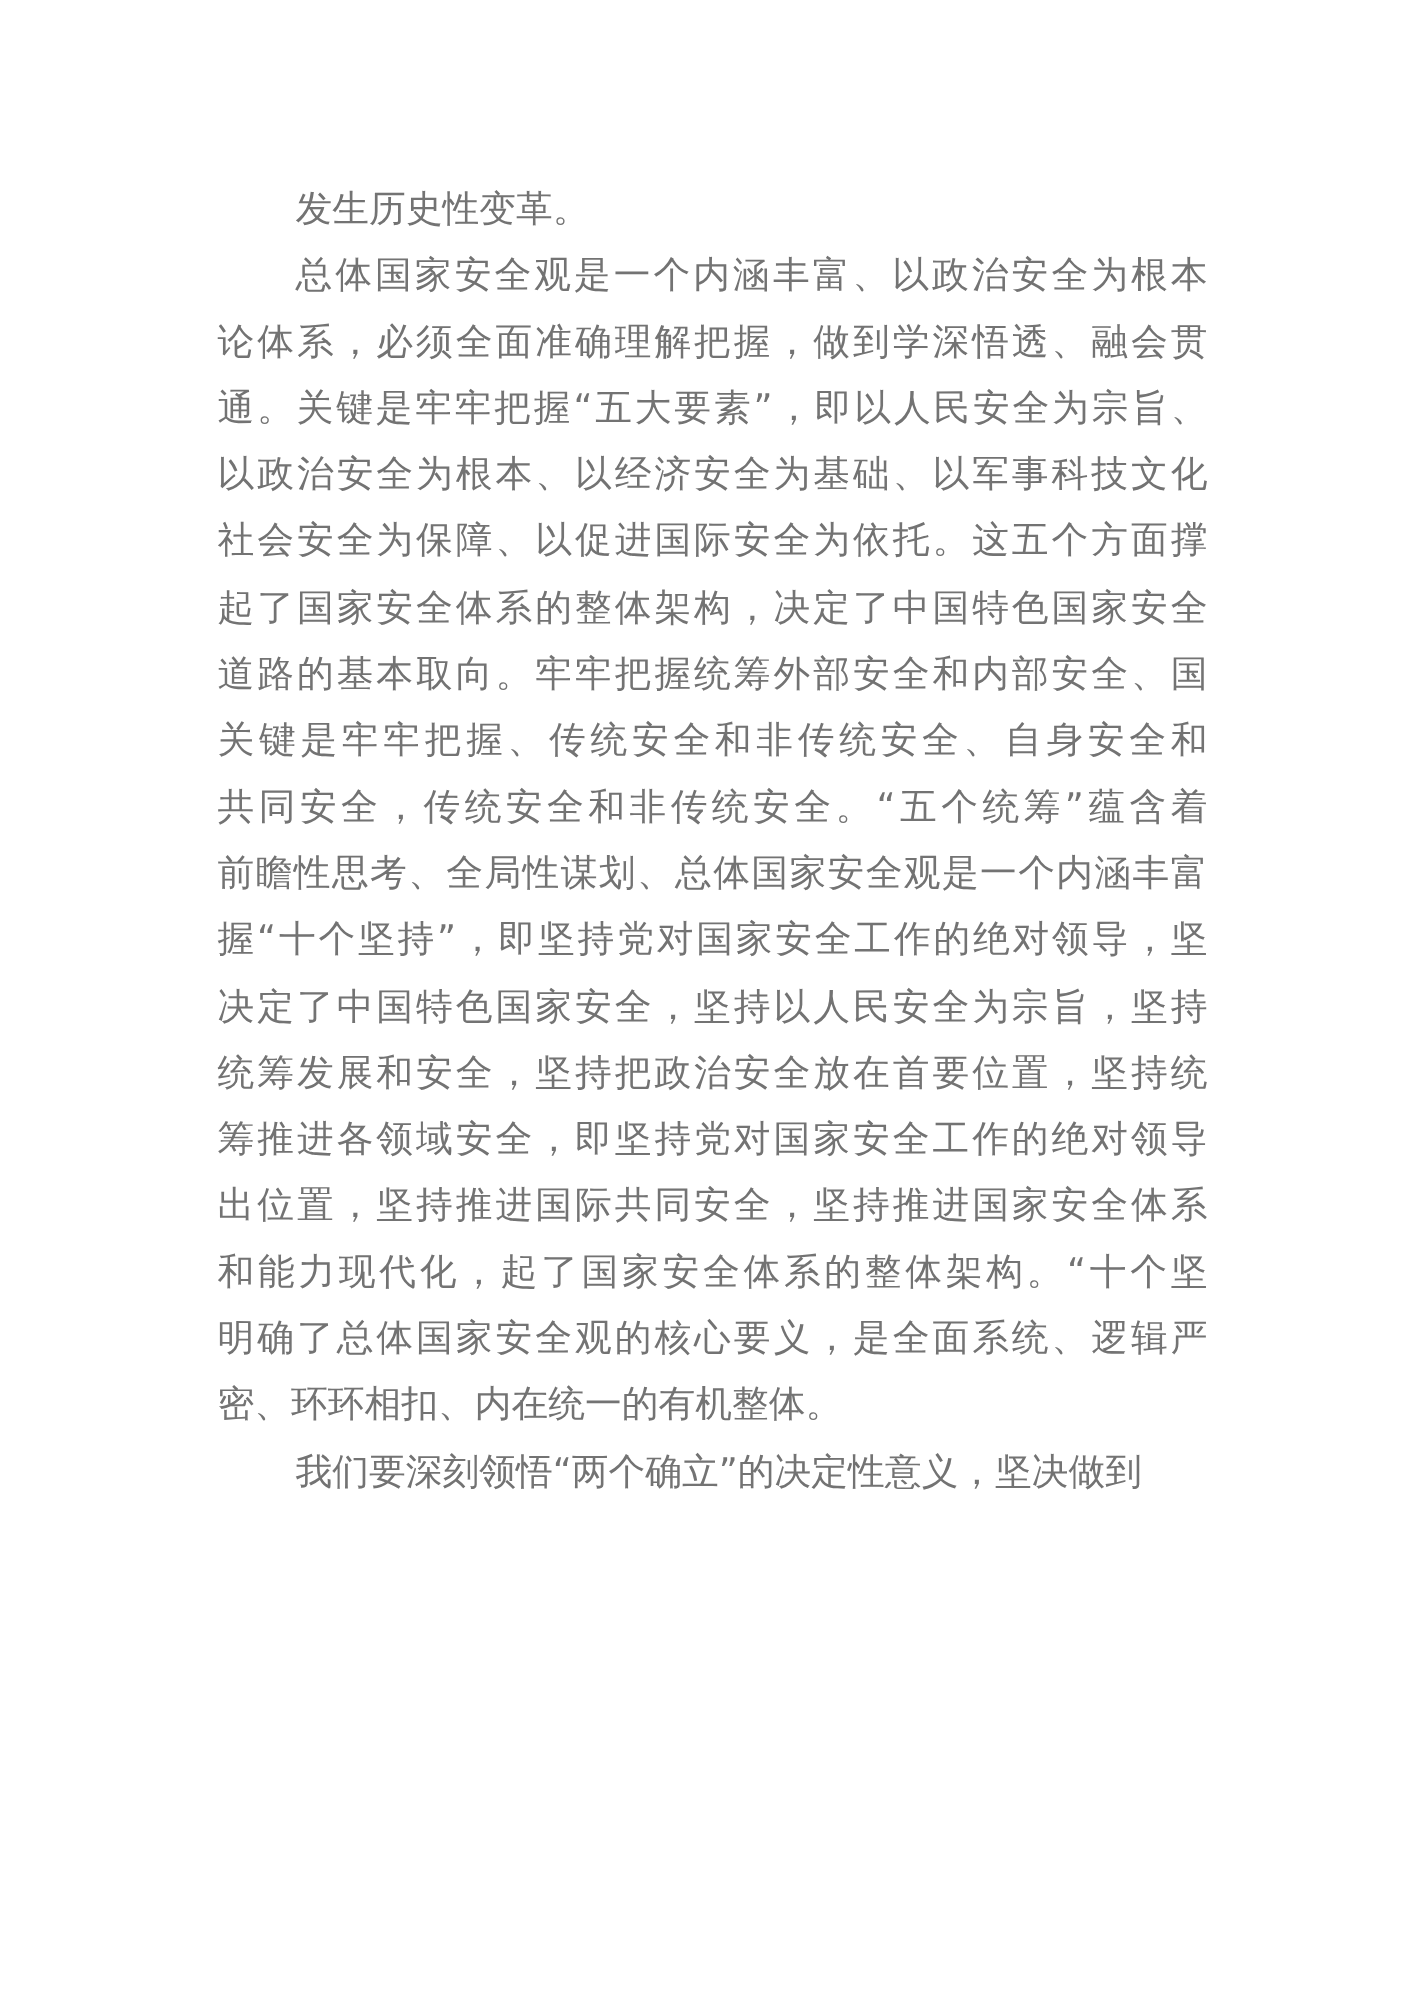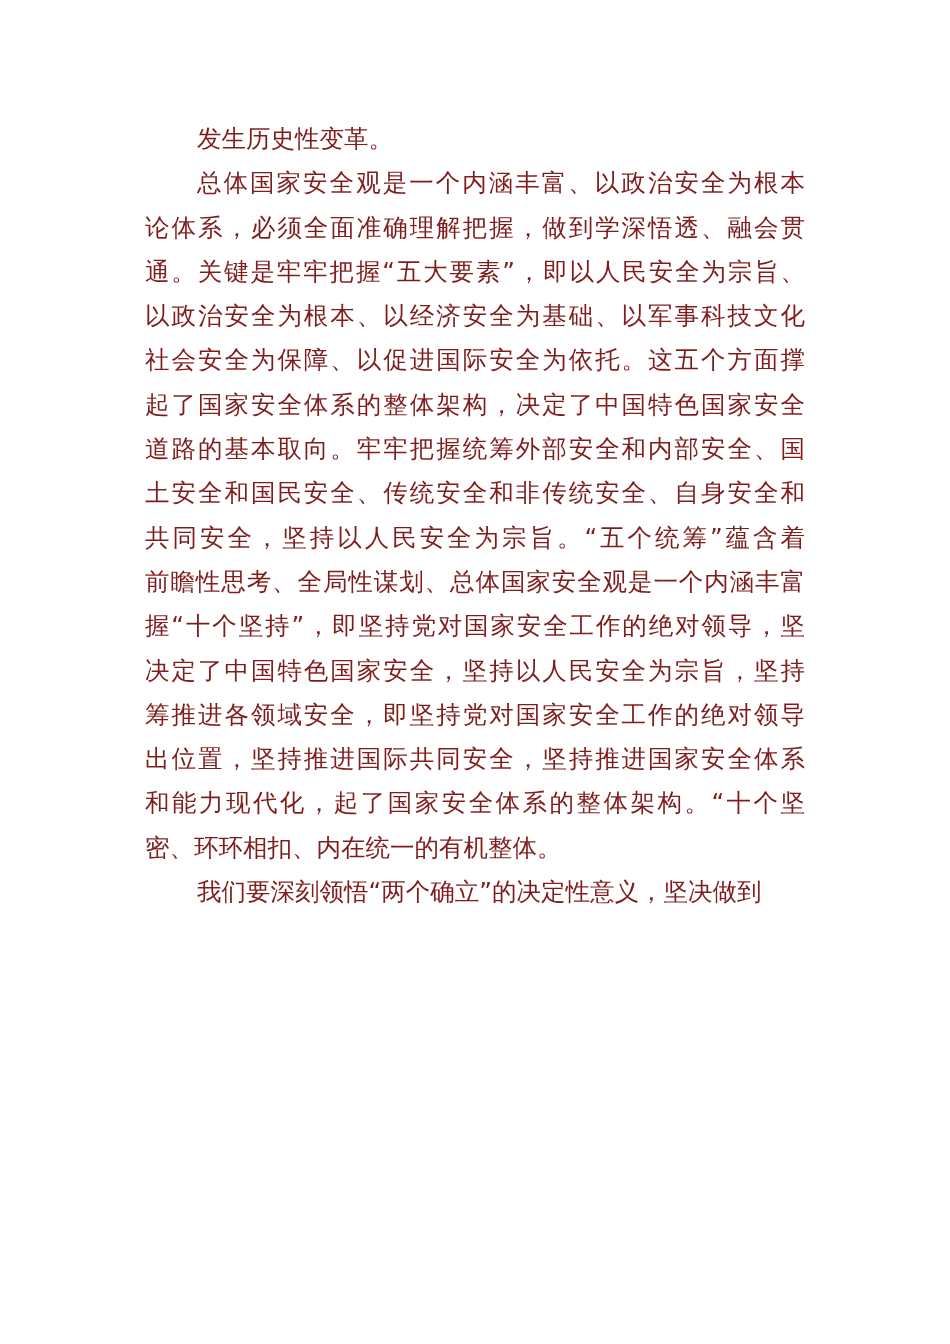--- a/index.html
+++ b/index.html
@@ -11,21 +11,21 @@
       width: 950px;
       height: 1344px;
       position: relative;
       overflow: hidden;
     }
     .page {
       position: absolute;
       left: 145px;
       top: 117px;
       width: 680px;
-      color: #7f1d1d;
+      color: #737373;
       font-family: "DejaVu Sans", "Liberation Sans", sans-serif;
       font-size: 24.5px;
       line-height: 44.3px;
     }
     .line {
       display: block;
       white-space: nowrap;
       text-align: justify;
       text-align-last: justify;
       width: 660px;
@@ -48,27 +48,29 @@
   </div>
 
   <div class="para-block">
     <span class="line indent">总体国家安全观是一个内涵丰富、以政治安全为根本</span>
     <span class="line">论体系，必须全面准确理解把握，做到学深悟透、融会贯</span>
     <span class="line">通。关键是牢牢把握“五大要素”，即以人民安全为宗旨、</span>
     <span class="line">以政治安全为根本、以经济安全为基础、以军事科技文化</span>
     <span class="line">社会安全为保障、以促进国际安全为依托。这五个方面撑</span>
     <span class="line">起了国家安全体系的整体架构，决定了中国特色国家安全</span>
     <span class="line">道路的基本取向。牢牢把握统筹外部安全和内部安全、国</span>
-    <span class="line">土安全和国民安全、传统安全和非传统安全、自身安全和</span>
-    <span class="line">共同安全，坚持以人民安全为宗旨。“五个统筹”蕴含着</span>
+    <span class="line">关键是牢牢把握、传统安全和非传统安全、自身安全和</span>
+    <span class="line">共同安全，传统安全和非传统安全。“五个统筹”蕴含着</span>
     <span class="line">前瞻性思考、全局性谋划、总体国家安全观是一个内涵丰富</span>
     <span class="line">握“十个坚持”，即坚持党对国家安全工作的绝对领导，坚</span>
     <span class="line">决定了中国特色国家安全，坚持以人民安全为宗旨，坚持</span>
+    <span class="line">统筹发展和安全，坚持把政治安全放在首要位置，坚持统</span>
     <span class="line">筹推进各领域安全，即坚持党对国家安全工作的绝对领导</span>
     <span class="line">出位置，坚持推进国际共同安全，坚持推进国家安全体系</span>
     <span class="line">和能力现代化，起了国家安全体系的整体架构。“十个坚</span>
+    <span class="line">明确了总体国家安全观的核心要义，是全面系统、逻辑严</span>
     <span class="line last">密、环环相扣、内在统一的有机整体。</span>
   </div>
 
   <div class="para-block">
     <span class="line indent last">我们要深刻领悟“两个确立”的决定性意义，坚决做到</span>
   </div>
 </div>
 
 </body></html>

